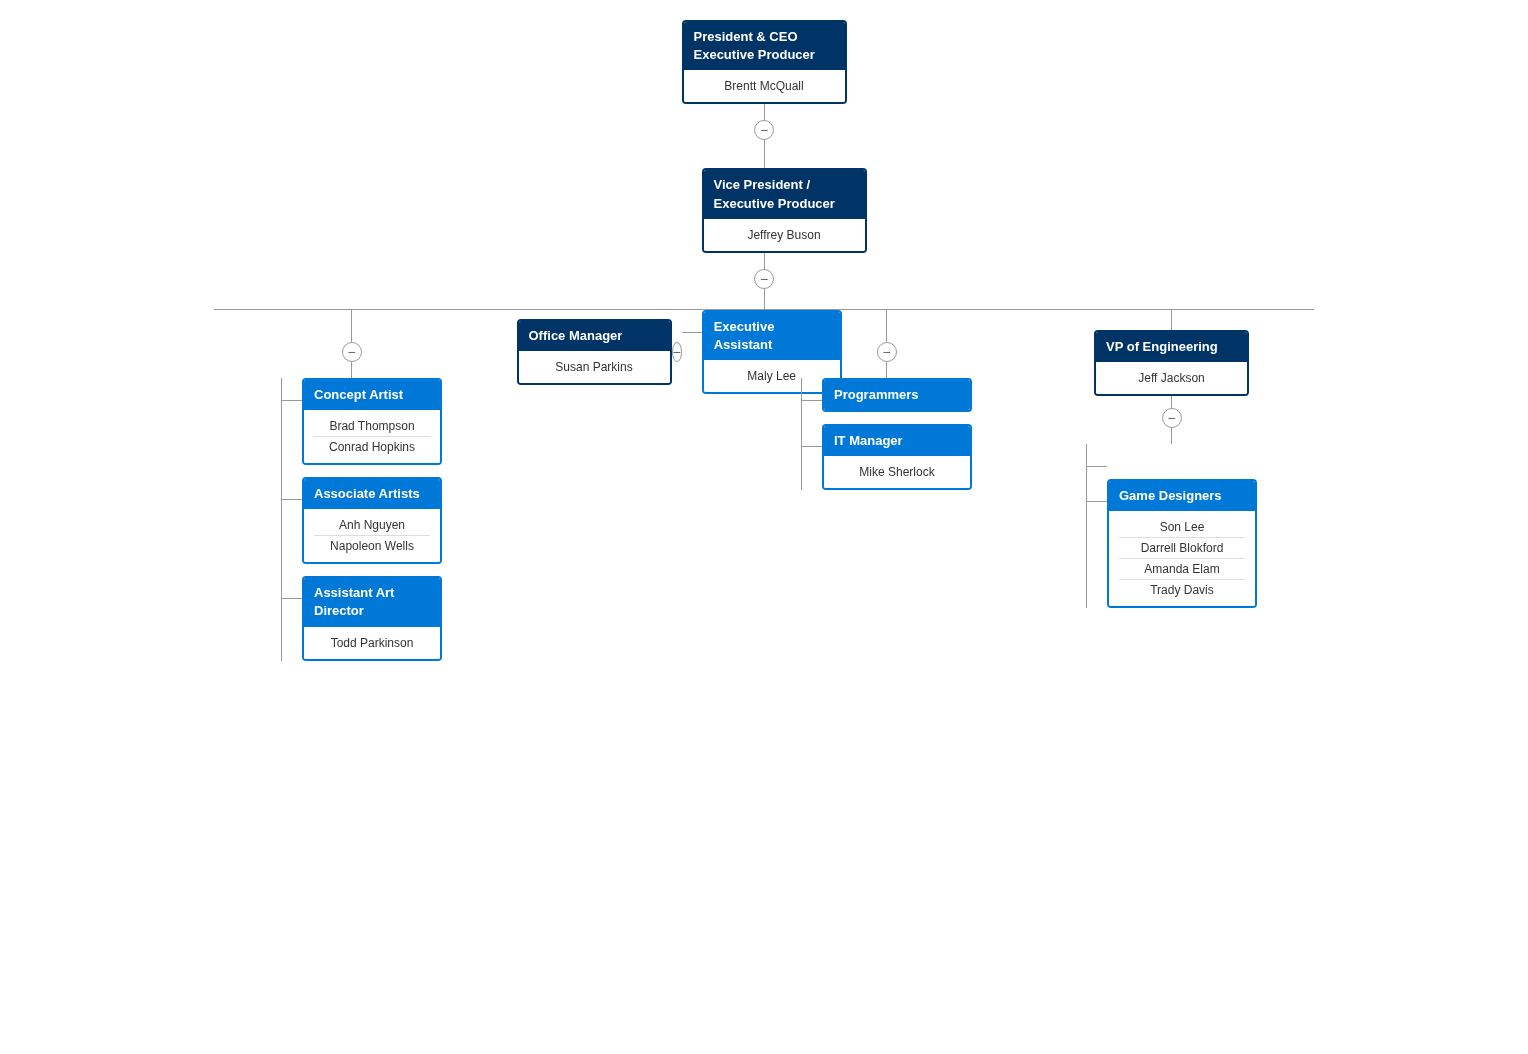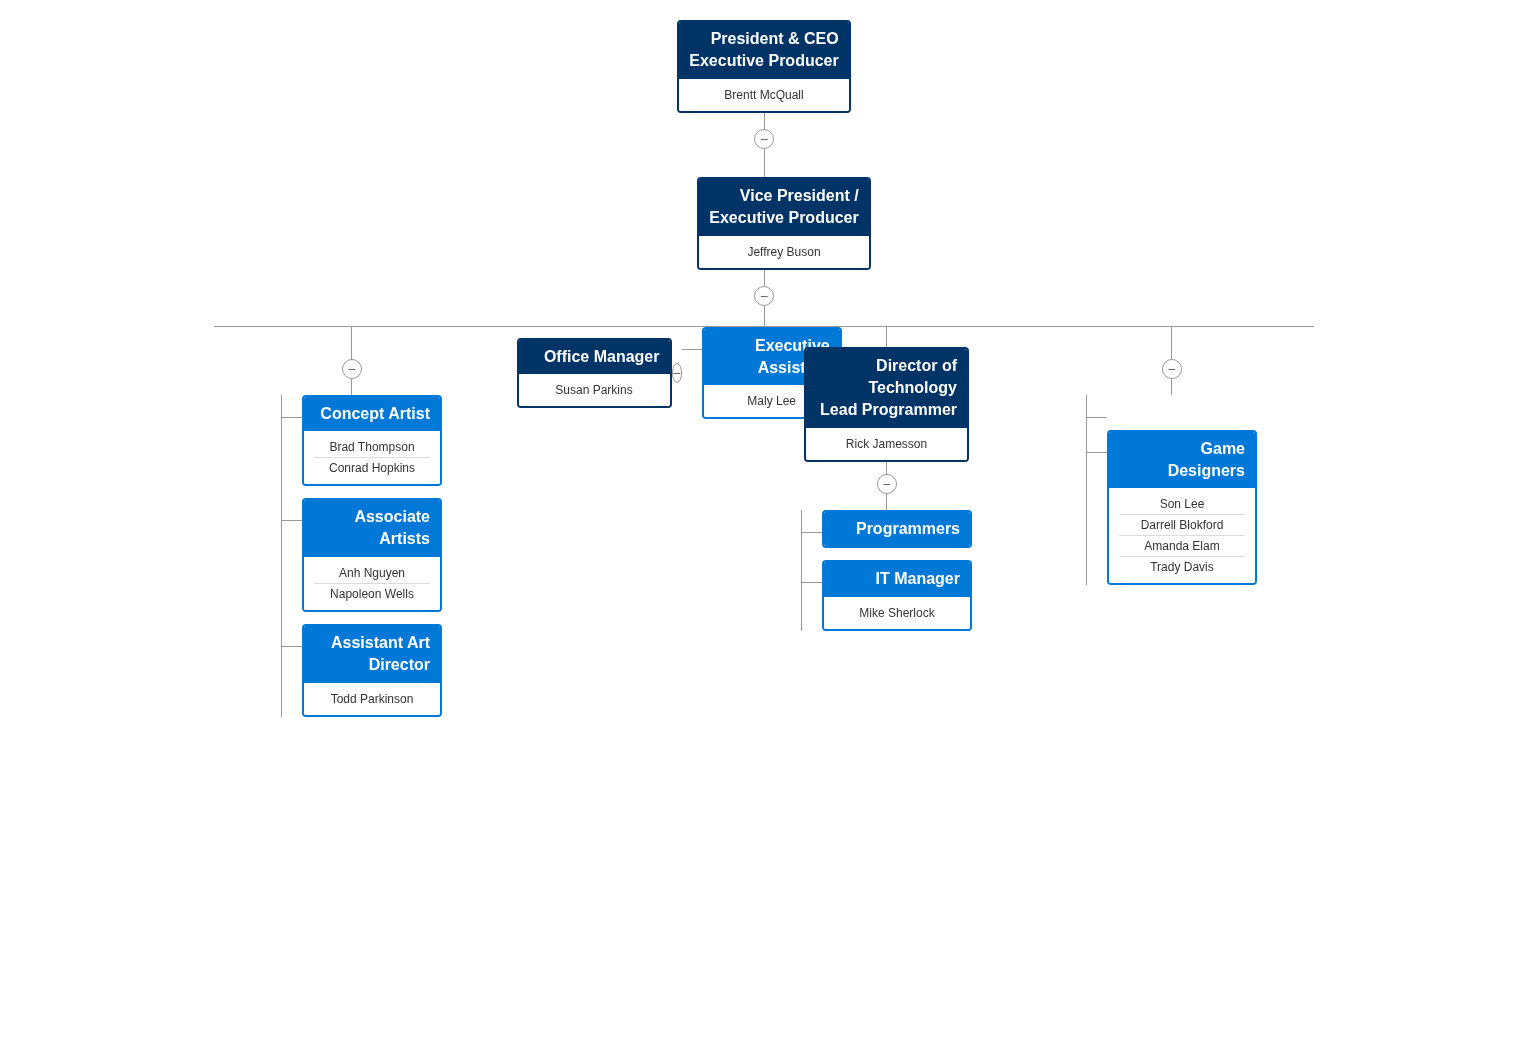--- a/index.html
+++ b/index.html
@@ -22,23 +22,23 @@
       background: #fff;
     }
 
     .node-dark {
       border: 2px solid #003366;
     }
 
     .node-header {
       background: #0078d7;
       color: #fff;
-      text-align: right;
+      text-align: left;
       padding: 6px 10px;
-      font-size: 16px;
+      font-size: 13px;
       font-weight: bold;
       line-height: 1.4;
     }
 
     .node-header-dark {
       background: #003366;
     }
 
     .node-body {
       padding: 6px 10px;
@@ -185,26 +185,20 @@
               <div class="person">Maly Lee</div>
             </div>
           </div>
         </div>
 
       </div>
 
       <div style="display:flex; flex-direction:column; align-items:center; width:230px;">
         <div style="width:1px; height:20px; background:#999;"></div>
 
-        <div class="node node-dark" style="min-width:165px; width:165px;">
-          <div class="node-header node-header-dark">Director of Technology<br>Lead Programmer</div>
-          <div class="node-body">
-            <div class="person">Rick Jamesson</div>
-          </div>
-        </div>
 
         <div style="width:1px; height:12px; background:#999;"></div>
         <div class="collapse-btn">−</div>
         <div style="width:1px; height:16px; background:#999;"></div>
 
         <div style="display: flex; flex-direction: column; gap: 12px; border-left: 1px solid rgb(153, 153, 153);">
 
           <div style="display:flex; align-items:flex-start;">
             <div style="width:20px; height:1px; background:#999; margin-top:22px; flex-shrink:0;"></div>
             <div class="node" style="min-width:150px; width:150px; border-color:#0078d7;">
@@ -221,20 +215,26 @@
               </div>
             </div>
           </div>
 
         </div>
       </div>
 
       <div style="display:flex; flex-direction:column; align-items:center; width:230px;">
         <div style="width:1px; height:20px; background:#999;"></div>
 
+        <div class="node node-dark" style="min-width:155px; width:155px;">
+          <div class="node-header node-header-dark">VP of Engineering</div>
+          <div class="node-body">
+            <div class="person">Jeff Jackson</div>
+          </div>
+        </div>
 
         <div style="width:1px; height:12px; background:#999;"></div>
         <div class="collapse-btn">−</div>
         <div style="width:1px; height:16px; background:#999;"></div>
 
         <div style="display: flex; flex-direction: column; gap: 12px; border-left: 1px solid rgb(153, 153, 153);">
 
           <div style="display:flex; align-items:flex-start;">
             <div style="width:20px; height:1px; background:#999; margin-top:22px; flex-shrink:0;"></div>
           </div>

